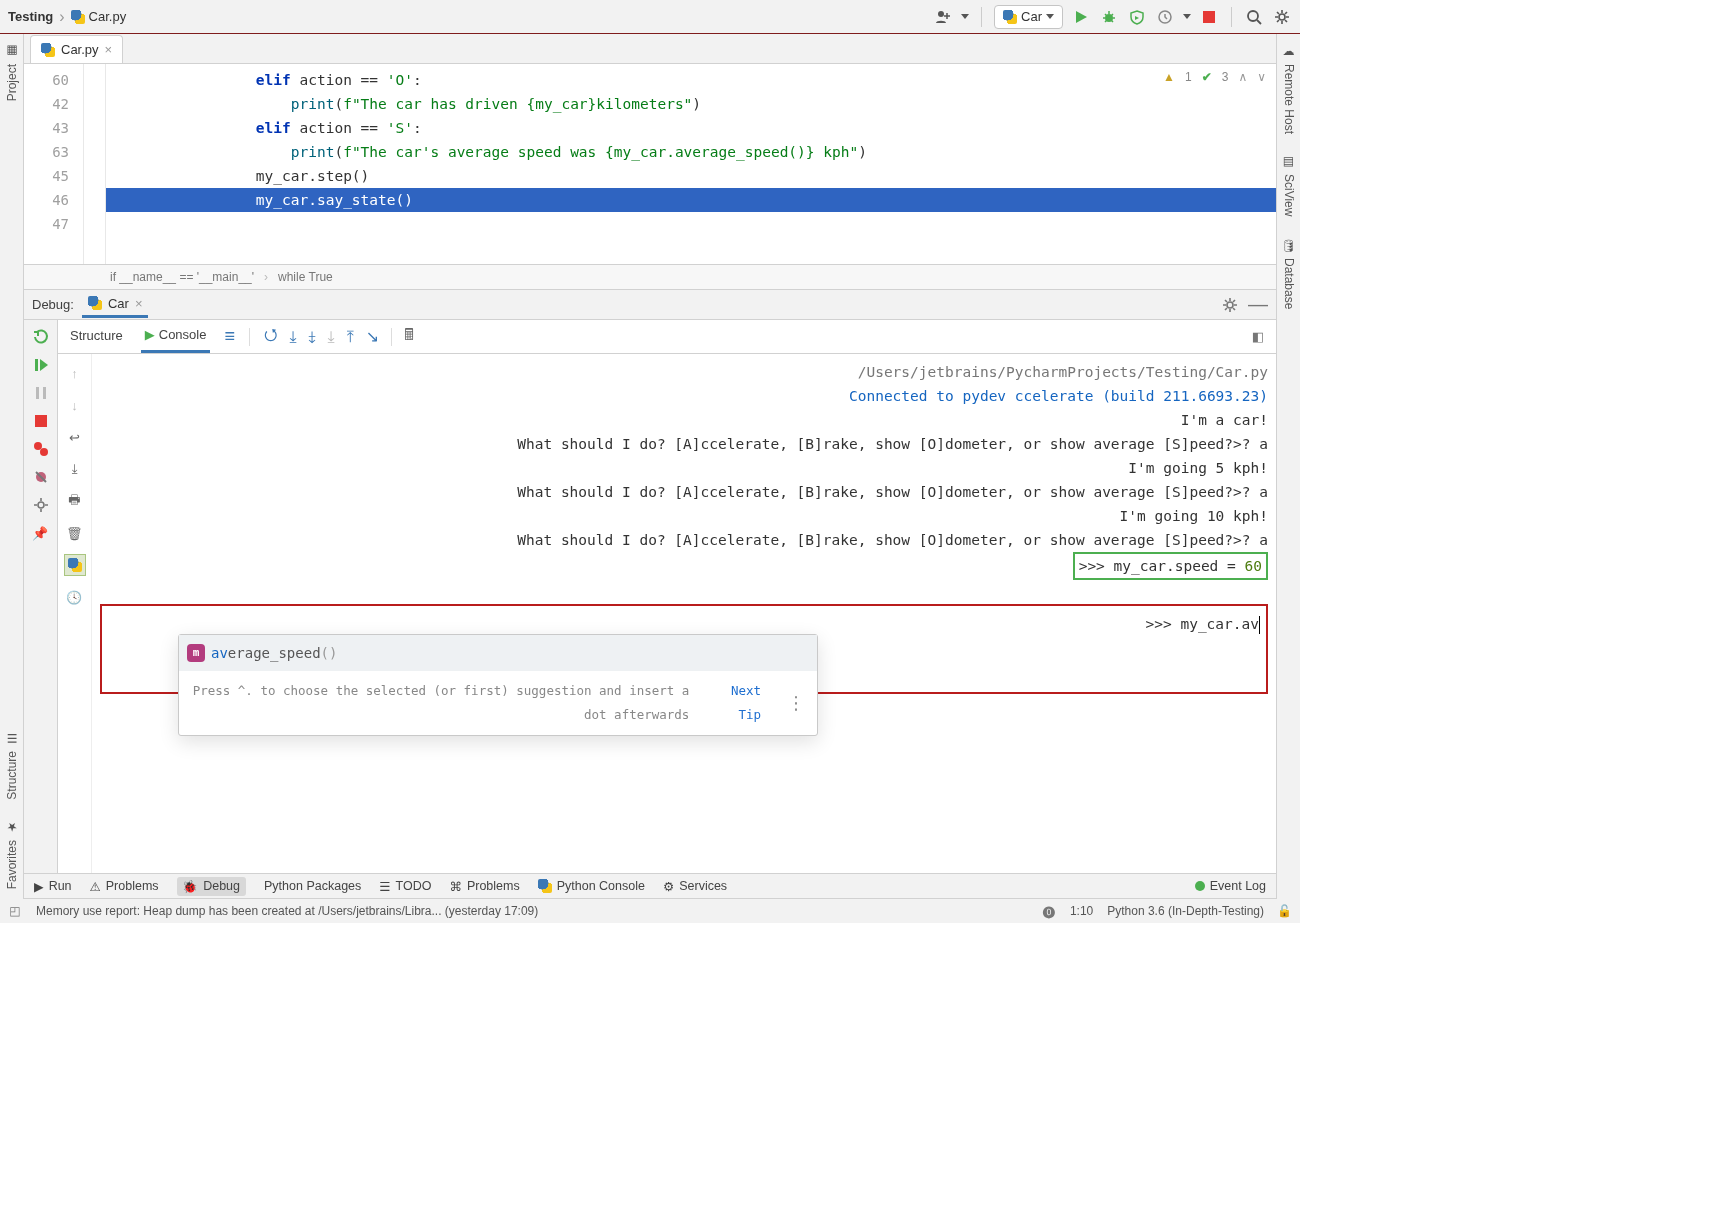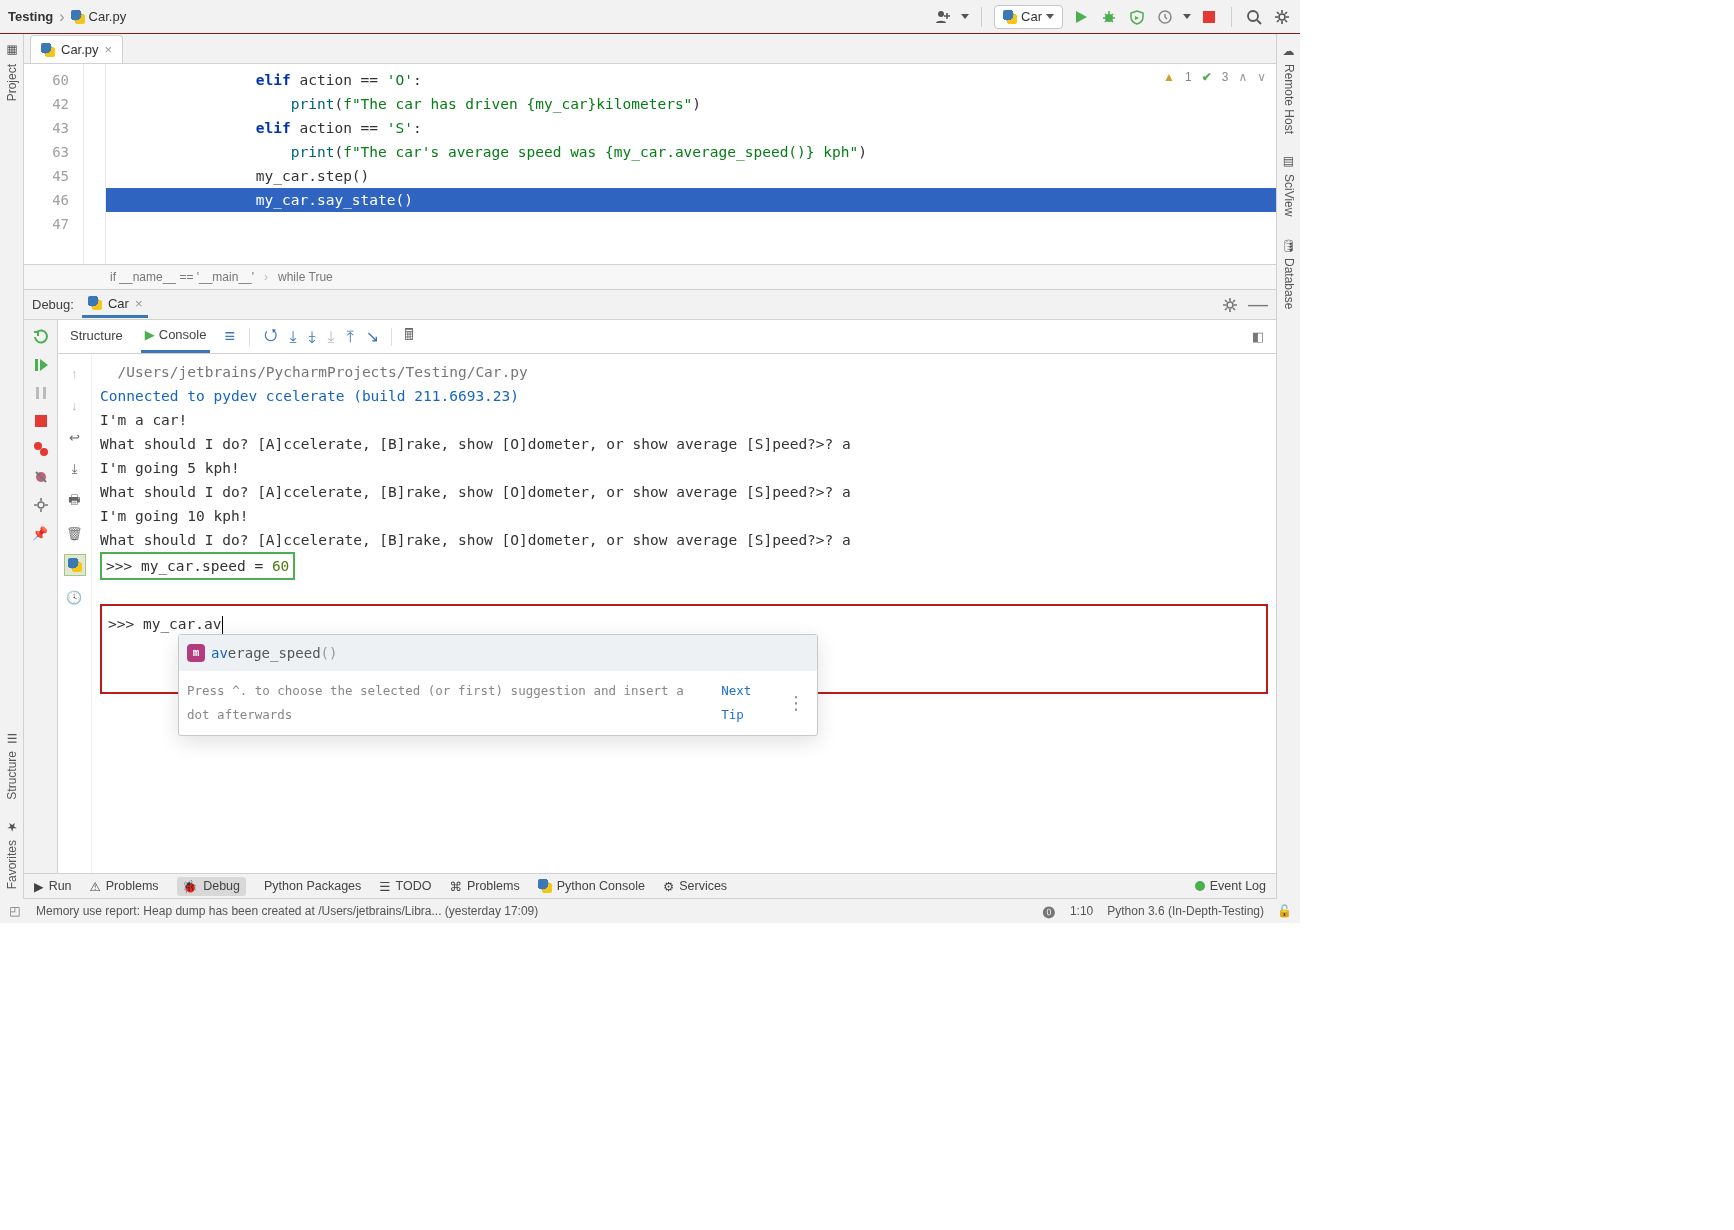--- a/index.html
+++ b/index.html
@@ -136,21 +136,21 @@
   .dbg-toolbar .dbtn.mute { color:#bbb; }
 
   .console-wrap { flex:1; display:flex; min-height:0; }
   .console-rail {
     width:34px; border-right:1px solid #eee; display:flex; flex-direction:column;
     align-items:center; gap:10px; padding:8px 0;
   }
   .crail-btn { width:22px; height:22px; display:flex; align-items:center; justify-content:center; cursor:pointer; color:#666; }
   .console {
     flex:1; padding:6px 8px 10px; font-family:Menlo,Consolas,monospace; font-size:14.5px;
-    line-height:24px; overflow:auto;
+    line-height:24px; overflow:auto;text-align:right;
   }
   .c-path { color:#777; }
   .c-blue { color:#1565c0; }
   .c-num { color:#4d7c0f; }
   .prompt-box {
     border:2px solid #4caf50; padding:0 4px; display:inline-block;
   }
   .prompt-box-wide {
     border:2px solid #b91c1c; display:block; padding:6px 6px 0; min-height:90px;
     position:relative;
@@ -163,21 +163,21 @@
   }
   .suggest .row1 {
     background:#eef1f3; padding:6px 8px; display:flex; align-items:center; gap:6px;
     font-family:Menlo,Consolas,monospace; font-size:14px;
   }
   .m-badge { width:18px;height:18px;background:#b33c7e;color:#fff;border-radius:4px;display:flex;align-items:center;justify-content:center;font-size:11px;font-weight:bold; }
   .sug-prefix { color:#1565c0; }
   .sug-rest { color:#555; }
   .suggest .row2 {
     padding:8px 8px; font-size:12.5px; color:#888;
-    display:flex; align-items:center; gap:10px;
+    display:flex; align-items:center; gap:22px;
   }
   .suggest .row2 .tip-link { color:#1f6fd0; margin-left:auto; cursor:pointer; }
   .suggest .dots { color:#888; font-size:18px; cursor:pointer; padding:0 4px; }
 
   
   .bottom-bar {
     height:26px; border-top:1px solid #d1d1d1; border-bottom:1px solid #d1d1d1;
     background:#f2f2f2; display:flex; align-items:center; gap:18px;
     padding:0 10px; font-size:12.5px;
   }

